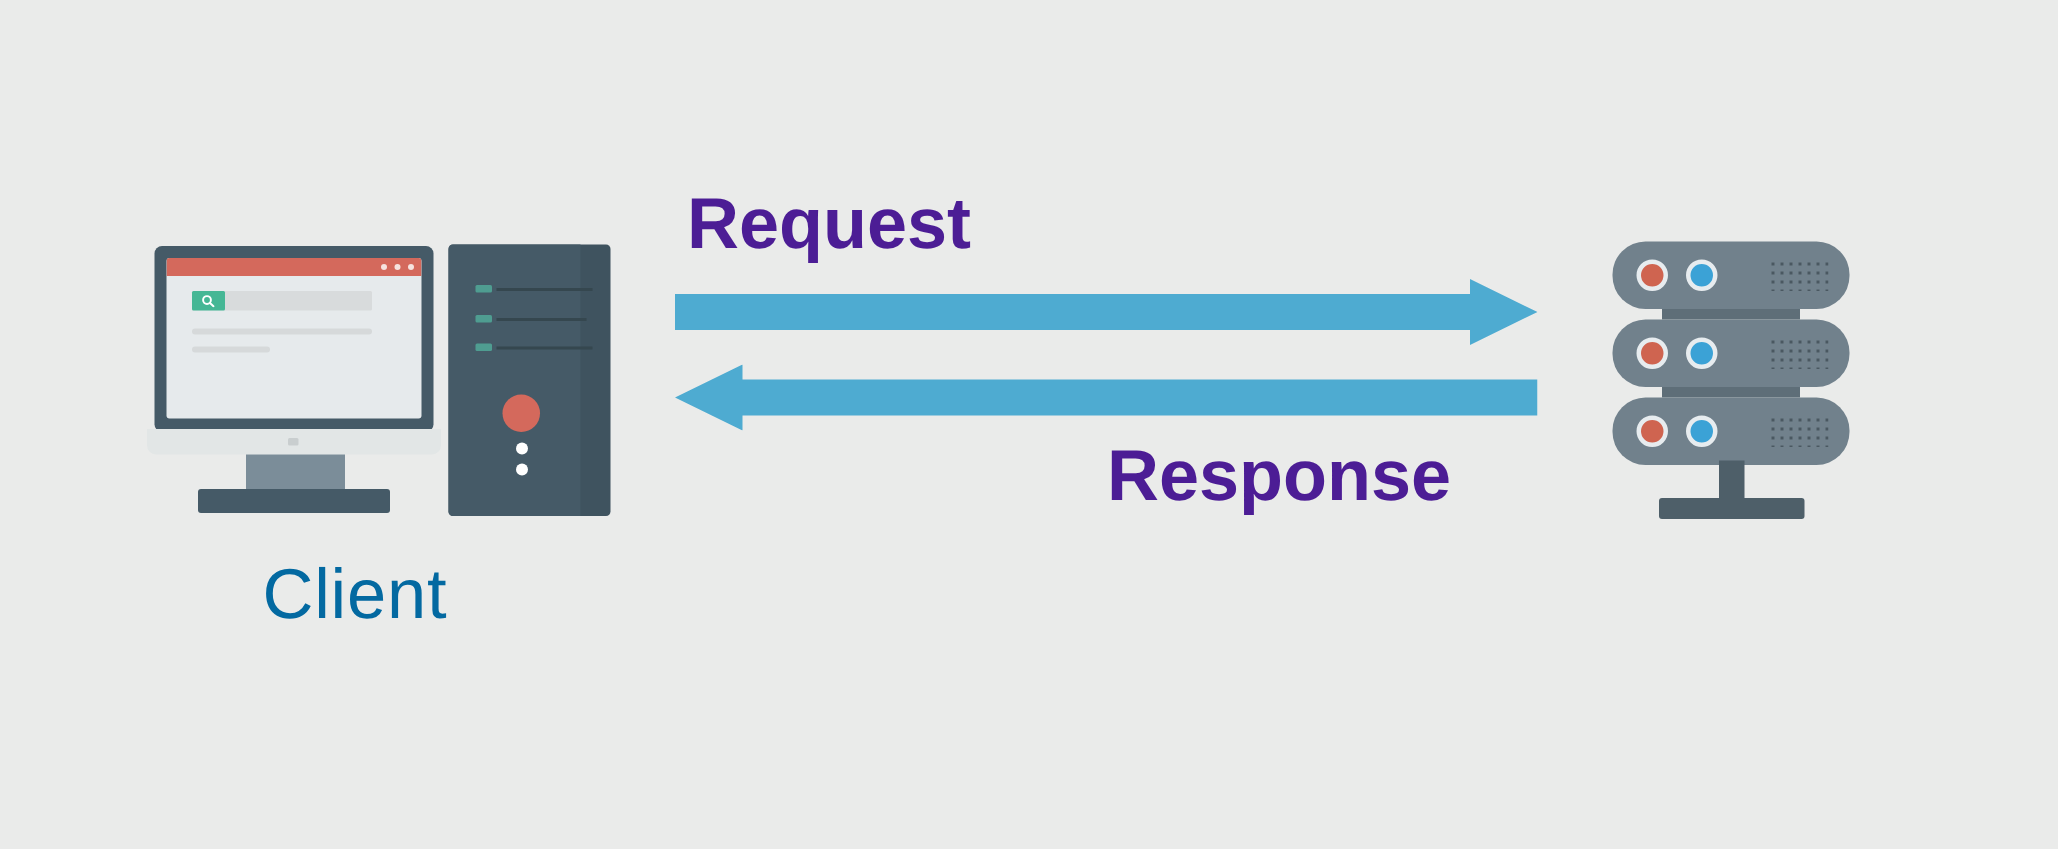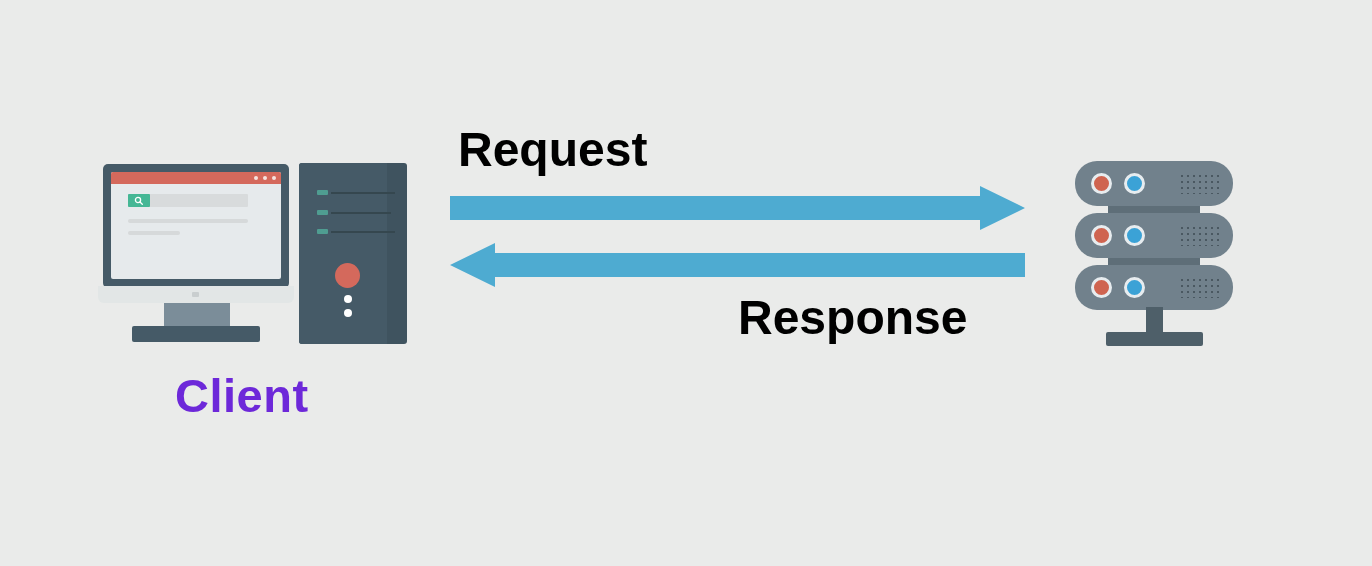--- a/index.html
+++ b/index.html
@@ -174,22 +174,22 @@
     width: 8px; height: 8px;
     border-radius: 50%;
     background: #ffffff;
   }
   .td-1 { left: 45px; top: 132px; }
   .td-2 { left: 45px; top: 146px; }
 
   .label {
     position: absolute;
     font-size: 47px;
-    font-weight: bold;
-    color: #6d28d9;
+    font-weight: normal;
+    color: #0369a1;
     letter-spacing: 0.5px;
     white-space: nowrap;
     font-family: "Liberation Sans", sans-serif;
   }
   #client-label { left: 175px; top: 368px; }
   #server-label { left: 1063px; top: 368px; }
 
   
   #arrow-request {
     position: absolute;
@@ -202,21 +202,21 @@
     position: absolute;
     left: 450px;
     top: 243px;
     width: 575px;
     height: 44px;
   }
   .arrow-text {
     position: absolute;
     font-size: 48px;
     font-weight: bold;
-    color: #000000;
+    color: #4c1d95;
     white-space: nowrap;
     font-family: "Liberation Sans", sans-serif;
   }
   #request-text { left: 458px; top: 122px; }
   #response-text { left: 738px; top: 290px; }
 
   
   #server-group {
     position: absolute;
     left: 1060px;

